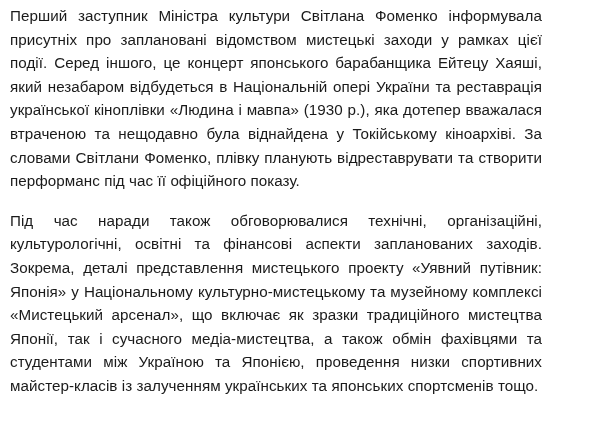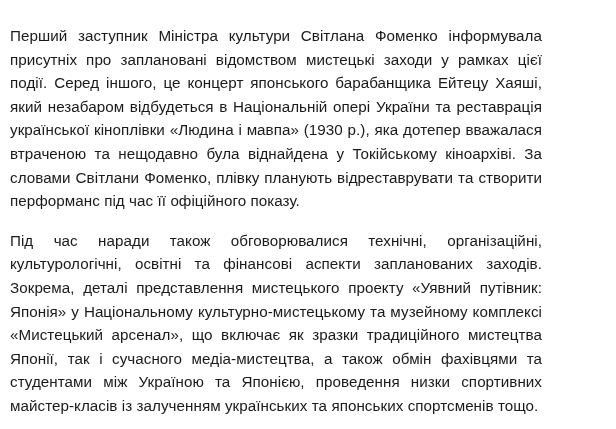--- a/index.html
+++ b/index.html
@@ -7,21 +7,21 @@
     padding: 0;
     background: #ffffff;
   }
   body {
     width: 616px;
     height: 429px;
     overflow: hidden;
     font-family: "Liberation Sans", sans-serif;
   }
   .article {
-    padding: 24px 14px 0 10px;
+    padding: 4px 14px 0 10px;
     box-sizing: border-box;
     width: 556px;
   }
   .para {
     font-size: 15.2px;
     line-height: 23.6px;
     color: #1a1a1a;
     text-align: justify;
     text-justify: inter-word;
     margin: 0 0 16px 0;

